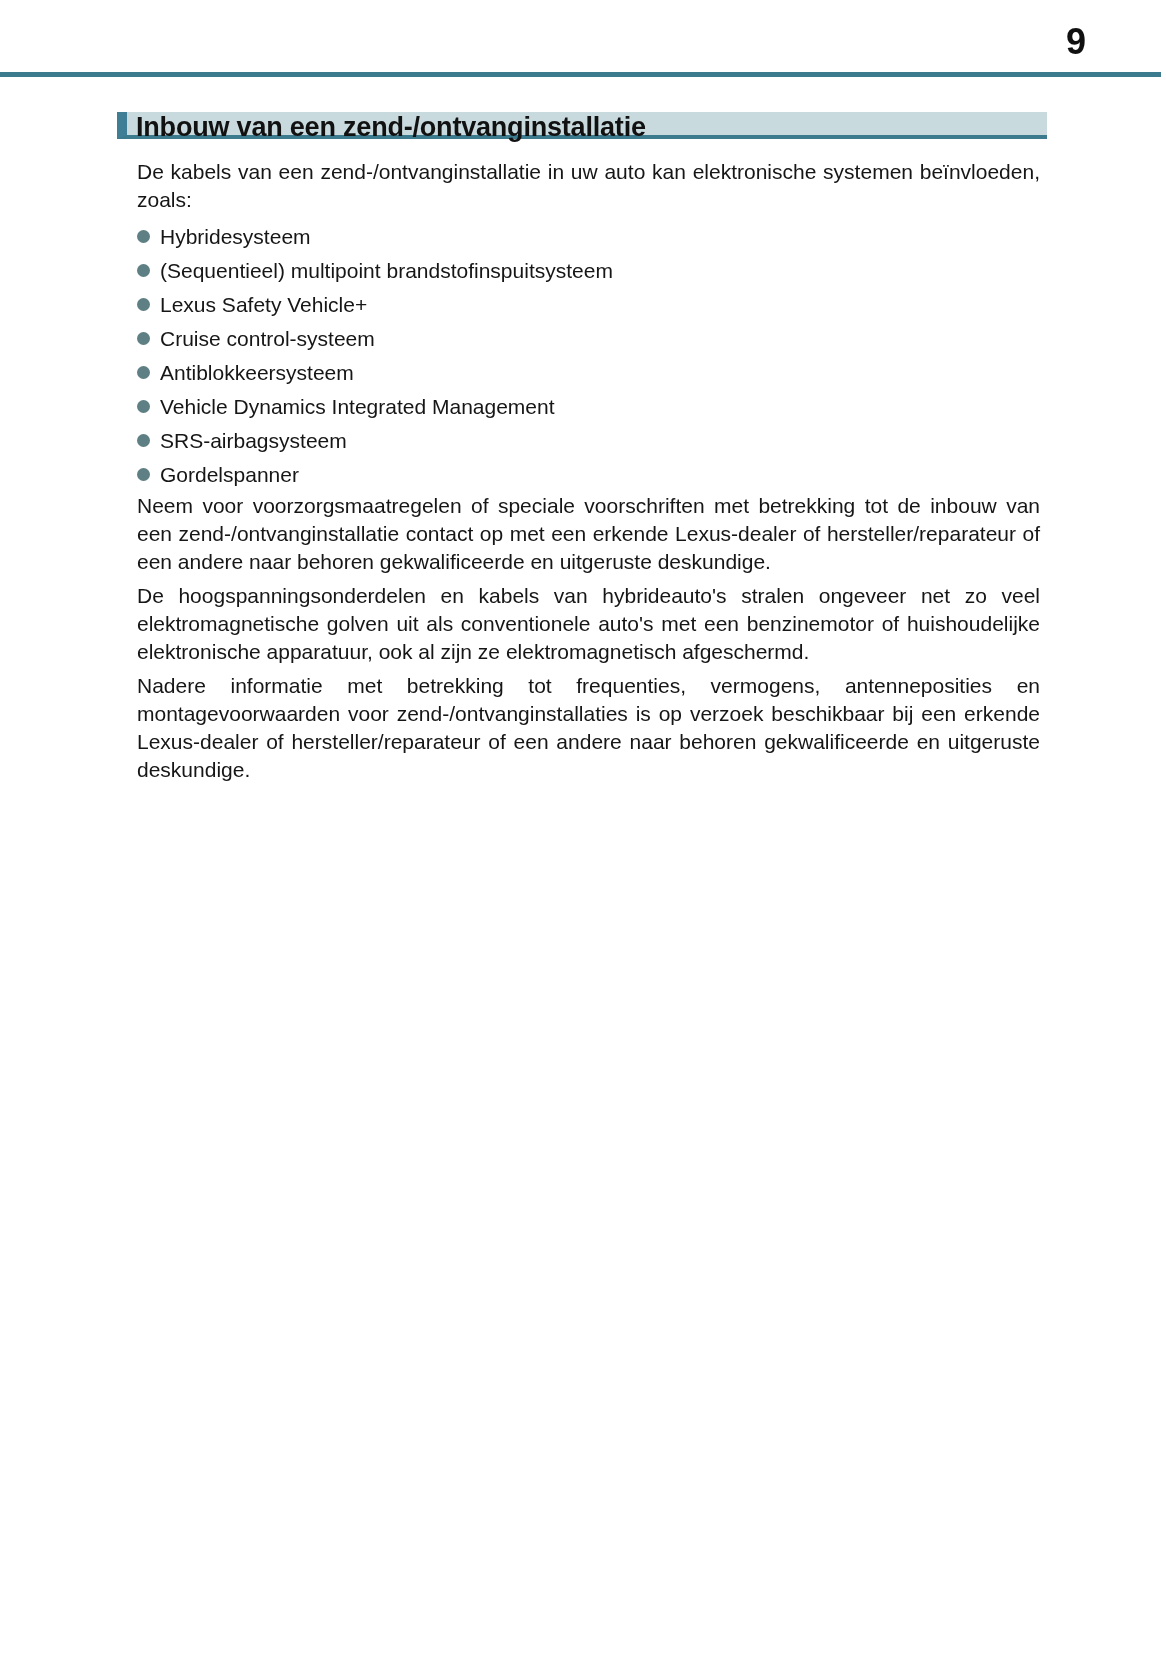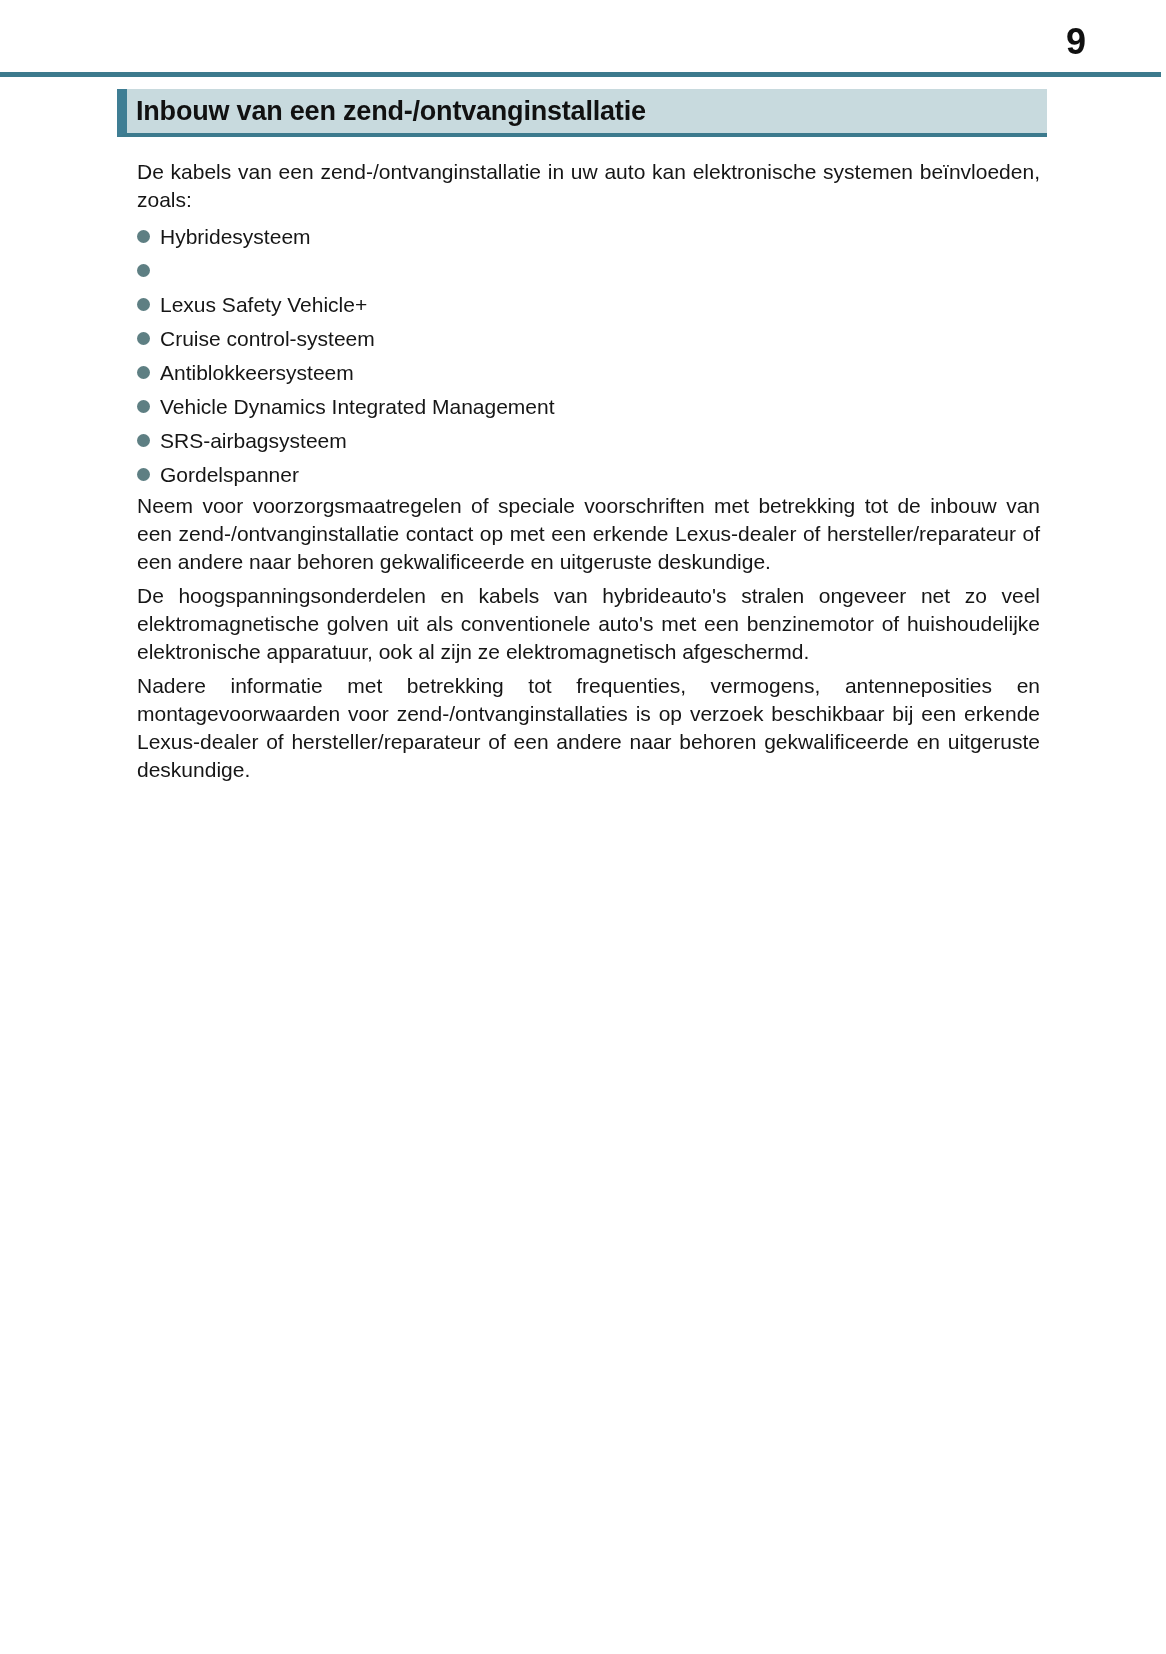--- a/index.html
+++ b/index.html
@@ -27,29 +27,28 @@
   .top-rule {
     position: absolute;
     top: 72px;
     left: 0;
     width: 1161px;
     height: 5px;
     background: var(--accent-teal, #3c7a8d);
   }
   .section-header {
     position: absolute;
-    top: 89px;
+    top: 112px;
     left: 117px;
     width: 930px;
-    height: 48px;
+    height: 27px;
     background: var(--header-bg, #c8dade);
     border-left: 10px solid var(--header-bar, #3f7e94);
     border-bottom: 4px solid var(--accent-teal, #3c7a8d);
     display: flex;
-    align-items: center;
   }
   .section-title {
     font-size: 27px;
     font-weight: 700;
     color: #111111;
     padding-left: 9px;
     letter-spacing: -0.2px;
     white-space: nowrap;
   }
   .content {
@@ -98,21 +97,21 @@
 
   <div class="content">
 
     <p class="para">De kabels van een zend-/ontvanginstallatie in uw auto kan elektronische systemen beïnvloeden, zoals:</p>
 
     <ul class="systems-list">
       <li>
         <span class="bullet"></span><span>Hybridesysteem</span>
       </li>
       <li>
-        <span class="bullet"></span>
+        <span class="bullet"></span><span>(Sequentieel) multipoint brandstofinspuitsysteem</span>
       </li>
       <li>
         <span class="bullet"></span><span>Lexus Safety Vehicle+</span>
       </li>
       <li>
         <span class="bullet"></span><span>Cruise control-systeem</span>
       </li>
       <li>
         <span class="bullet"></span><span>Antiblokkeersysteem</span>
       </li>

